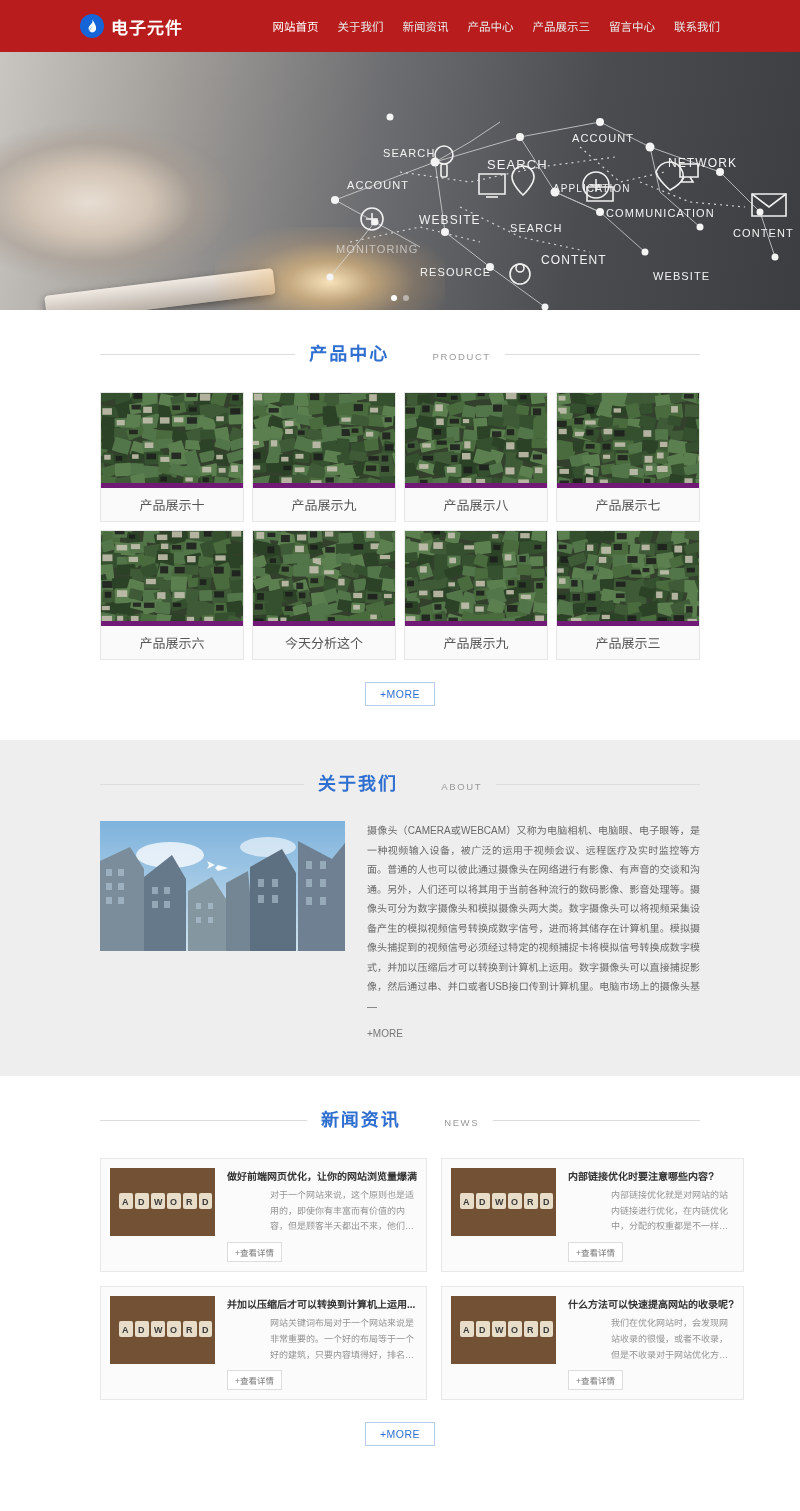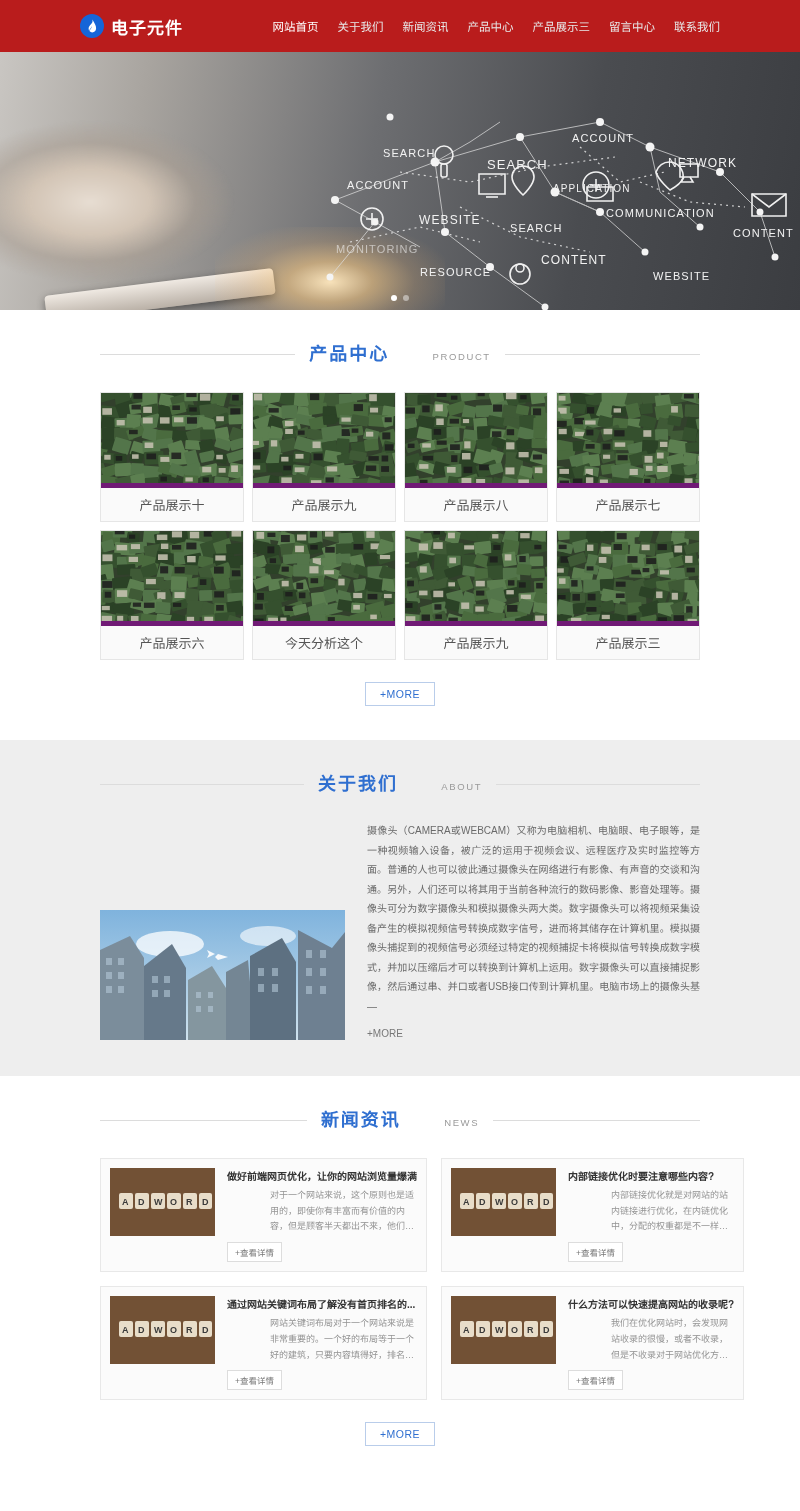--- a/index.html
+++ b/index.html
@@ -116,21 +116,21 @@
   }
   .more-wrap { text-align:center; padding:22px 0 34px; }
   .btn-more {
     display:inline-block; border:1px solid #b9cdea; color:#2f6fd0;
     background:#fff; font-size:10.5px; padding:5px 14px;
     cursor:pointer; letter-spacing:.5px;
   }
 
   
   .about-band { background:#eeeeee; padding:34px 16px 36px; }
-  .about-body { display:flex; gap:22px; align-items:flex-end; }
+  .about-body { display:flex; gap:22px; align-items:flex-start; }
   .about-img {
     width:245px; height:130px; flex:none; position:relative;
     overflow:hidden; background:#5d7f9e;
   }
   .about-text { flex:1; }
   .about-text p {
     font-size:10px; line-height:1.95; color:#6a6a6a;
     text-align:justify;
   }
   .about-more {
@@ -1801,21 +1801,21 @@
               <text x="12" y="37">A</text>
                 <text x="28" y="37">D</text>
                 <text x="44" y="37">W</text>
               <text x="60" y="37">O</text>
                 <text x="76" y="37">R</text>
                 <text x="92" y="37">D</text>
             </g>
           </svg>
         </div>
         <div class="news-body">
-          <div class="news-title">通过网站关键词布局了解没有首页排名的...</div>
+          <div class="news-title">并加以压缩后才可以转换到计算机上运用...</div>
           <div class="news-desc">网站关键词布局对于一个网站来说是非常重要的。一个好的布局等于一个好的建筑，只要内容填得好，排名就能很快提高。今天分析这个—</div>
           <button class="news-btn">+查看详情</button>
         </div>
       </div>
 
       <div class="news-card">
         <div class="news-thumb">
           <svg width="105" height="68" viewBox="0 0 105 68">
             <rect width="105" height="68" fill="#6b4a32"></rect>
             <rect x="0" y="0" width="105" height="68" fill="#7a5738" opacity=".5"></rect>

